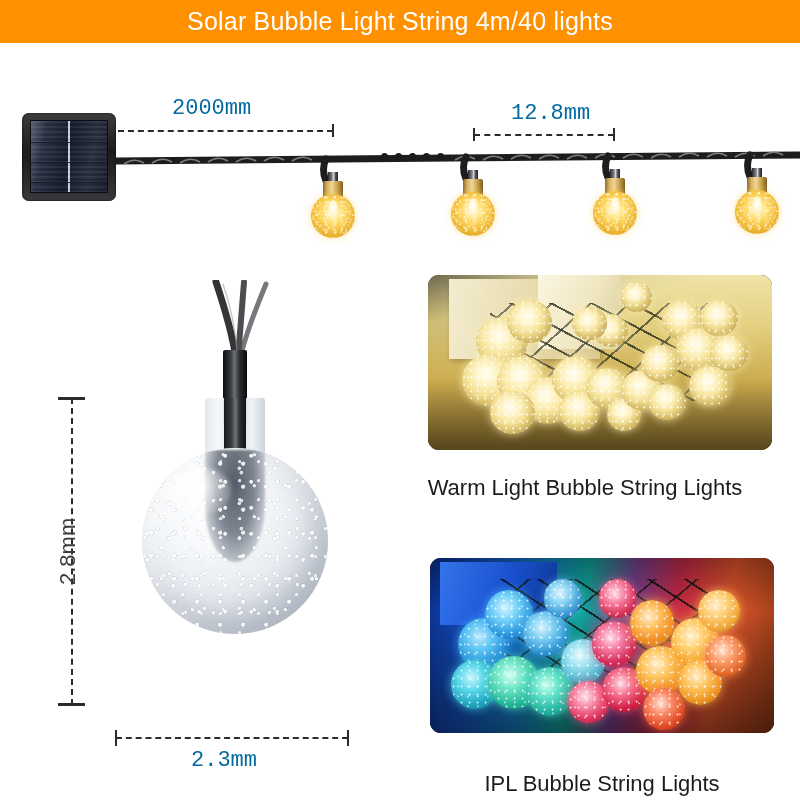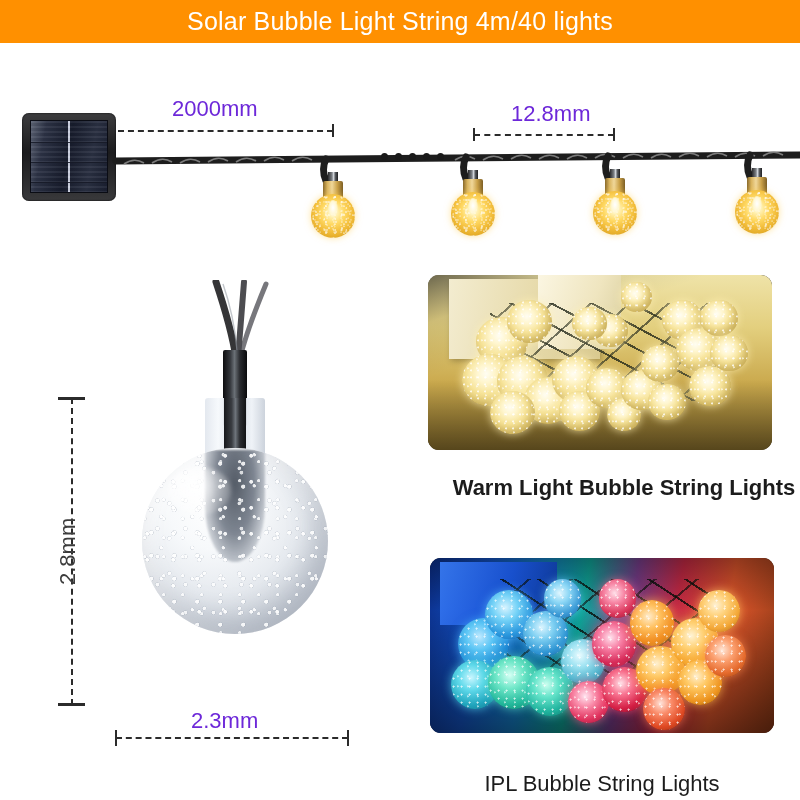--- a/index.html
+++ b/index.html
@@ -171,23 +171,24 @@
     display: block;
     width: 7px;
     height: 7px;
     border-radius: 50%;
     background: #1a1a1a;
   }
 
   
   .dim-label {
     position: absolute;
-    color: #6d28d9;
+    color: #0369a1;
     font-size: 22px;
     white-space: nowrap;
+    font-family: Liberation Mono, monospace;
   }
 
   .dim-hline {
     position: absolute;
     height: 0;
     border-top: 2px dashed #2b2b2b;
   }
   .dim-vline {
     position: absolute;
     width: 0;
@@ -513,21 +514,21 @@
 </div>
 
 <div class="dim-vline" style="left:71px; top:398px; height:307px;"></div>
 <div class="tick-h" style="left:58px; top:397px; width:27px;"></div>
 <div class="tick-h" style="left:58px; top:703px; width:27px;"></div>
 <div class="vertical-text" style="left:55px; top:585px;">2.8mm</div>
 
 <div class="dim-hline" style="left:116px; top:737px; width:232px;"></div>
 <div class="tick-v" style="left:115px; top:730px; height:16px;"></div>
 <div class="tick-v" style="left:347px; top:730px; height:16px;"></div>
-<div class="dim-label" style="left:191px; top:708px;">2.3mm</div>
+<div class="dim-label" style="left:191px; top:748px;">2.3mm</div>
 
 <div class="photo-card" style="left:428px; top:275px; width:344px; height:175px;">
   <div class="warm-scene">
     <div class="warm-box"></div>
     <div class="warm-box2"></div>
     <div class="dark-wire-mesh"></div>
 
     <div class="warm-ball" style="left:14%; top:24%; width:15%; height:28%;"></div>
     <div class="warm-ball" style="left:23%; top:14%; width:13%; height:25%;"></div>
     <div class="warm-ball" style="left:10%; top:45%; width:16%; height:30%;"></div>
@@ -544,21 +545,21 @@
     <div class="warm-ball" style="left:64%; top:62%; width:11%; height:21%;"></div>
     <div class="warm-ball" style="left:68%; top:14%; width:12%; height:23%;"></div>
     <div class="warm-ball" style="left:72%; top:30%; width:13%; height:25%;"></div>
     <div class="warm-ball" style="left:76%; top:52%; width:12%; height:23%;"></div>
     <div class="warm-ball" style="left:79%; top:14%; width:11%; height:21%;"></div>
     <div class="warm-ball" style="left:82%; top:34%; width:11%; height:21%;"></div>
     <div class="warm-ball" style="left:56%; top:4%; width:9%; height:17%;"></div>
     <div class="warm-ball" style="left:42%; top:18%; width:10%; height:19%;"></div>
   </div>
 </div>
-<div class="photo-caption" style="left:452px; top:475px; width:344px;font-weight:bold;">Warm Light Bubble String Lights</div>
+<div class="photo-caption" style="left:413px; top:475px; width:344px;">Warm Light Bubble String Lights</div>
 
 <div class="photo-card" style="left:430px; top:558px; width:344px; height:175px;">
   <div class="ipl-scene">
     <div class="ipl-panelbox"></div>
     <div class="ipl-mesh"></div>
 
     <div class="ipl-ball" style="left:8%;  top:34%; width:15%; height:30%; background:radial-gradient(circle at 42% 36%, #bfe9ff 0%, #5cc6f5 30%, #1f8ad6 65%, #0d4f9e 100%); box-shadow:0 0 10px rgba(70,180,255,0.7);"></div>
     <div class="ipl-ball" style="left:16%; top:18%; width:14%; height:28%; background:radial-gradient(circle at 42% 36%, #d6f3ff 0%, #74d2f7 30%, #2a97dd 65%, #125aa8 100%); box-shadow:0 0 10px rgba(90,190,255,0.7);"></div>
     <div class="ipl-ball" style="left:6%;  top:58%; width:14%; height:28%; background:radial-gradient(circle at 42% 36%, #c8f6ff 0%, #5fd9ea 30%, #21a5bd 65%, #0d6b83 100%); box-shadow:0 0 10px rgba(80,215,235,0.7);"></div>
     <div class="ipl-ball" style="left:17%; top:56%; width:15%; height:30%; background:radial-gradient(circle at 42% 36%, #d4fff4 0%, #6fe7c8 30%, #22b79a 65%, #0d7360 100%); box-shadow:0 0 10px rgba(90,230,200,0.65);"></div>

